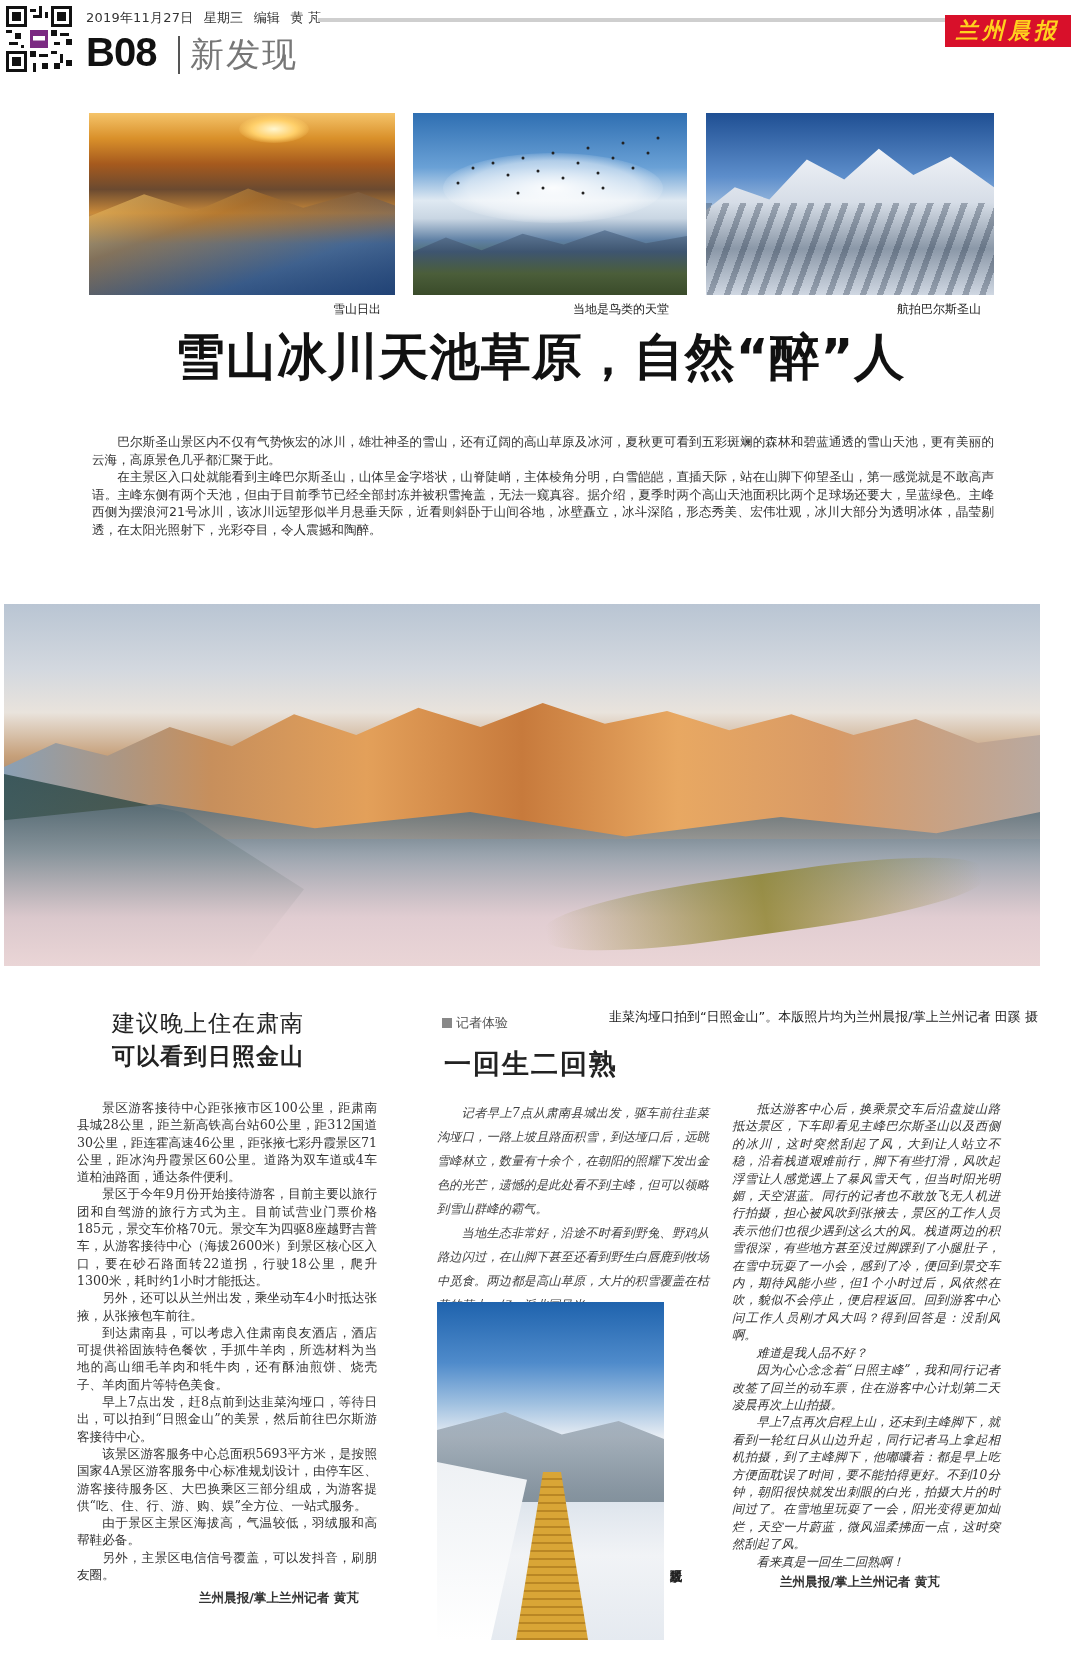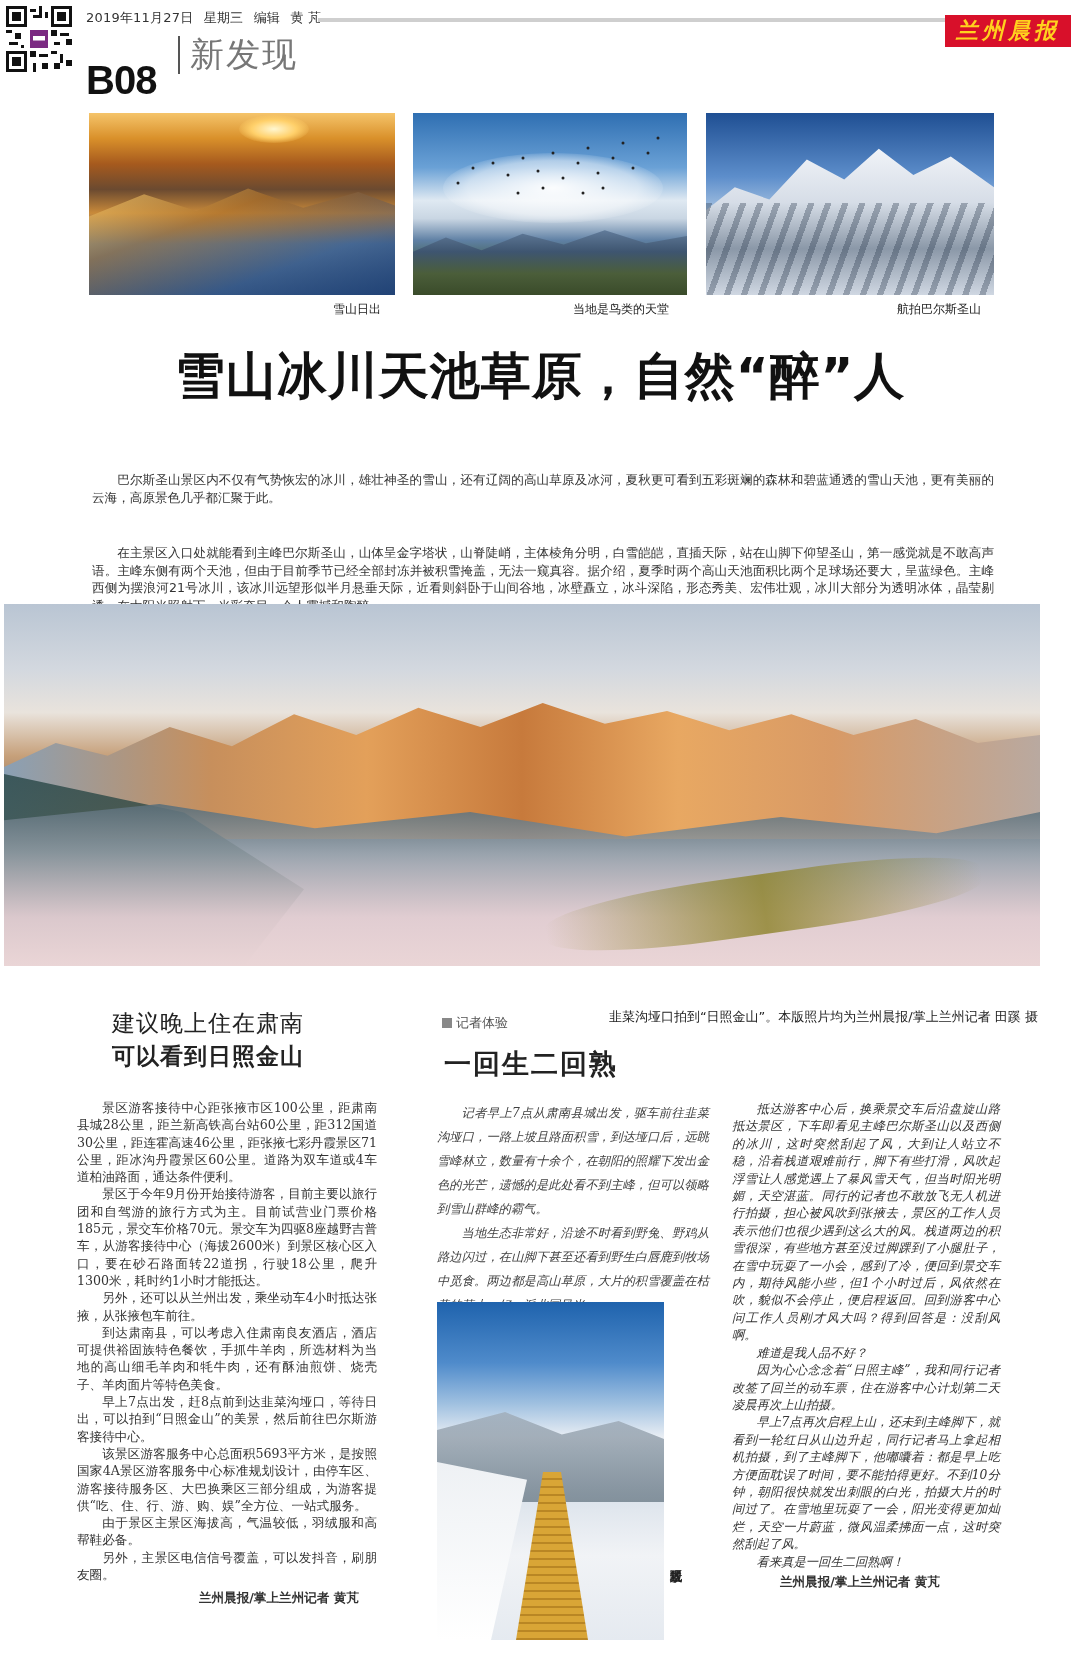--- a/index.html
+++ b/index.html
@@ -5,21 +5,21 @@
   * { box-sizing: border-box; margin: 0; padding: 0; }
   html, body { width: 1080px; height: 1653px; background: #ffffff; overflow: hidden; }
   body { position: relative; font-family: "DejaVu Sans", "Liberation Sans", sans-serif; color: #222; }
 
   
   .qr { position: absolute; left: 6px; top: 6px; width: 66px; height: 66px; background: #fff; }
   .qr svg { width: 66px; height: 66px; display: block; }
   .dateline { position: absolute; left: 86px; top: 9px; font-size: 13px; color: #333; letter-spacing: 0.2px; white-space: nowrap; }
   .dateline span { margin-right: 6px; }
   .rule { position: absolute; left: 318px; top: 18px; width: 632px; height: 4px; background: #cfcfcf; }
-  .page-no { position: absolute; left: 86px; top: 30px; font-size: 40px; font-weight: bold; color: #111; font-family: "Liberation Sans", sans-serif; letter-spacing: -1px; margin-top: 28px; }
+  .page-no { position: absolute; left: 86px; top: 30px; font-size: 40px; font-weight: bold; color: #111; font-family: "Liberation Sans", sans-serif; letter-spacing: -1px; }
   .page-sep { position: absolute; left: 178px; top: 36px; width: 2px; height: 38px; background: #555; }
   .section { position: absolute; left: 190px; top: 32px; font-size: 34px; color: #777; letter-spacing: 2px; }
   .masthead { position: absolute; left: 945px; top: 15px; width: 126px; height: 32px; background: #d8102a; color: #ffd21e; font-family: Liberation Serif, serif; font-size: 22px; font-weight: bold; font-style: italic; display: flex; align-items: center; justify-content: center; letter-spacing: 4px; }
 
   
   .photo { position: absolute; overflow: hidden; }
   .p1 { left: 89px; top: 113px; width: 306px; height: 182px;
         background: linear-gradient(180deg, #f5c46a 0%, #d9902a 14%, #a65a1e 28%, #6b4a30 42%, #c98a3a 55%, #4f7fae 72%, #2d5d93 100%); }
   .p1 .sun { position: absolute; left: 150px; top: 2px; width: 70px; height: 28px; border-radius: 50%; background: radial-gradient(ellipse, #fff7d1 0%, #ffd06a 45%, rgba(255,180,60,0) 75%); }
   .p1 .ridge { position: absolute; left: 0; top: 70px; width: 306px; height: 112px; background: linear-gradient(160deg, rgba(255,215,120,0.7) 0%, rgba(170,110,40,0.6) 35%, rgba(60,80,120,0.5) 70%, rgba(30,60,110,0.8) 100%); clip-path: polygon(0 30%, 18% 10%, 35% 25%, 52% 5%, 70% 22%, 88% 8%, 100% 20%, 100% 100%, 0 100%); }
@@ -27,25 +27,25 @@
         background: linear-gradient(180deg, #2f6fb2 0%, #6aa1d6 30%, #dfe9f2 48%, #c9d6e3 58%, #5f80a4 70%, #3d5a3f 85%, #2f4a2c 100%); }
   .p2 .cloud { position: absolute; left: 30px; top: 40px; width: 220px; height: 70px; border-radius: 50%; background: radial-gradient(ellipse, rgba(255,255,255,0.95) 0%, rgba(255,255,255,0.5) 55%, rgba(255,255,255,0) 75%); }
   .p2 .mtn { position: absolute; left: 0; top: 110px; width: 274px; height: 72px; background: linear-gradient(180deg, #6d88a8 0%, #3e5570 40%, #4b5e3a 70%, #3a4b2a 100%); clip-path: polygon(0 40%, 12% 20%, 25% 38%, 40% 15%, 55% 30%, 70% 10%, 85% 28%, 100% 18%, 100% 100%, 0 100%); }
   .p3 { left: 706px; top: 113px; width: 288px; height: 182px;
         background: linear-gradient(180deg, #1f4f93 0%, #5d8ecb 35%, #a9c4e2 55%, #7c91a8 75%, #4d5e72 100%); }
   .p3 .mtn { position: absolute; left: 0; top: 28px; width: 288px; height: 154px; background: linear-gradient(180deg, #f4f6fa 0%, #d6dde7 40%, #8b98a8 70%, #cfd7e2 100%); clip-path: polygon(0 45%, 10% 30%, 22% 38%, 35% 12%, 48% 25%, 60% 5%, 72% 22%, 85% 10%, 100% 30%, 100% 100%, 0 100%); }
   .p3 .shade { position: absolute; left: 0; top: 90px; width: 288px; height: 92px; background: repeating-linear-gradient(110deg, rgba(40,55,75,0.35) 0 6px, rgba(255,255,255,0) 6px 16px); }
   .caption-sm { position: absolute; font-size: 12px; color: #222; white-space: nowrap; }
 
   
-  .headline { position: absolute; left: 0; width: 1080px; top: 343px; text-align: center; font-size: 50px; font-weight: bold; color: #111; letter-spacing: 1px; font-family: "DejaVu Sans", sans-serif; }
+  .headline { position: absolute; left: 0; width: 1080px; top: 324px; text-align: center; font-size: 50px; font-weight: bold; color: #111; letter-spacing: 1px; font-family: "DejaVu Sans", sans-serif; }
 
   
   .intro { position: absolute; left: 92px; top: 433px; width: 902px; font-size: 12.6px; line-height: 17.6px; color: #333; text-align: justify; }
-  .intro p { text-indent: 2em; margin-top: 38px; }
+  .intro p { text-indent: 2em; }
 
   
   .pano { left: 4px; top: 604px; width: 1036px; height: 362px;
           background: linear-gradient(180deg, #b9c5d3 0%, #d3d8df 18%, #e9e3dc 30%, #c6a07a 42%, #9a7a60 52%, #7a8a94 62%, #aeb8c2 72%, #d8c8c8 85%, #e6cfd2 100%); }
   .pano .peaks { position: absolute; left: 0; top: 75px; width: 1036px; height: 160px;
           background: linear-gradient(90deg, #8aa0b5 0%, #c78f5c 20%, #e3a05a 35%, #c77a3c 50%, #e8a862 65%, #d89a66 80%, #b9a9a0 100%);
           clip-path: polygon(0 55%, 5% 40%, 10% 48%, 16% 30%, 22% 42%, 28% 22%, 34% 35%, 40% 18%, 46% 30%, 52% 15%, 58% 28%, 64% 20%, 70% 32%, 76% 22%, 82% 35%, 88% 25%, 94% 40%, 100% 35%, 100% 100%, 0 100%); }
   .pano .valley { position: absolute; left: 0; top: 200px; width: 1036px; height: 162px;
           background: linear-gradient(180deg, rgba(90,110,120,0.9) 0%, rgba(150,160,170,0.8) 30%, rgba(225,205,210,0.95) 70%, #ead5d6 100%);
           clip-path: polygon(0 10%, 15% 0, 30% 15%, 45% 5%, 60% 20%, 75% 8%, 90% 18%, 100% 5%, 100% 100%, 0 100%); }

